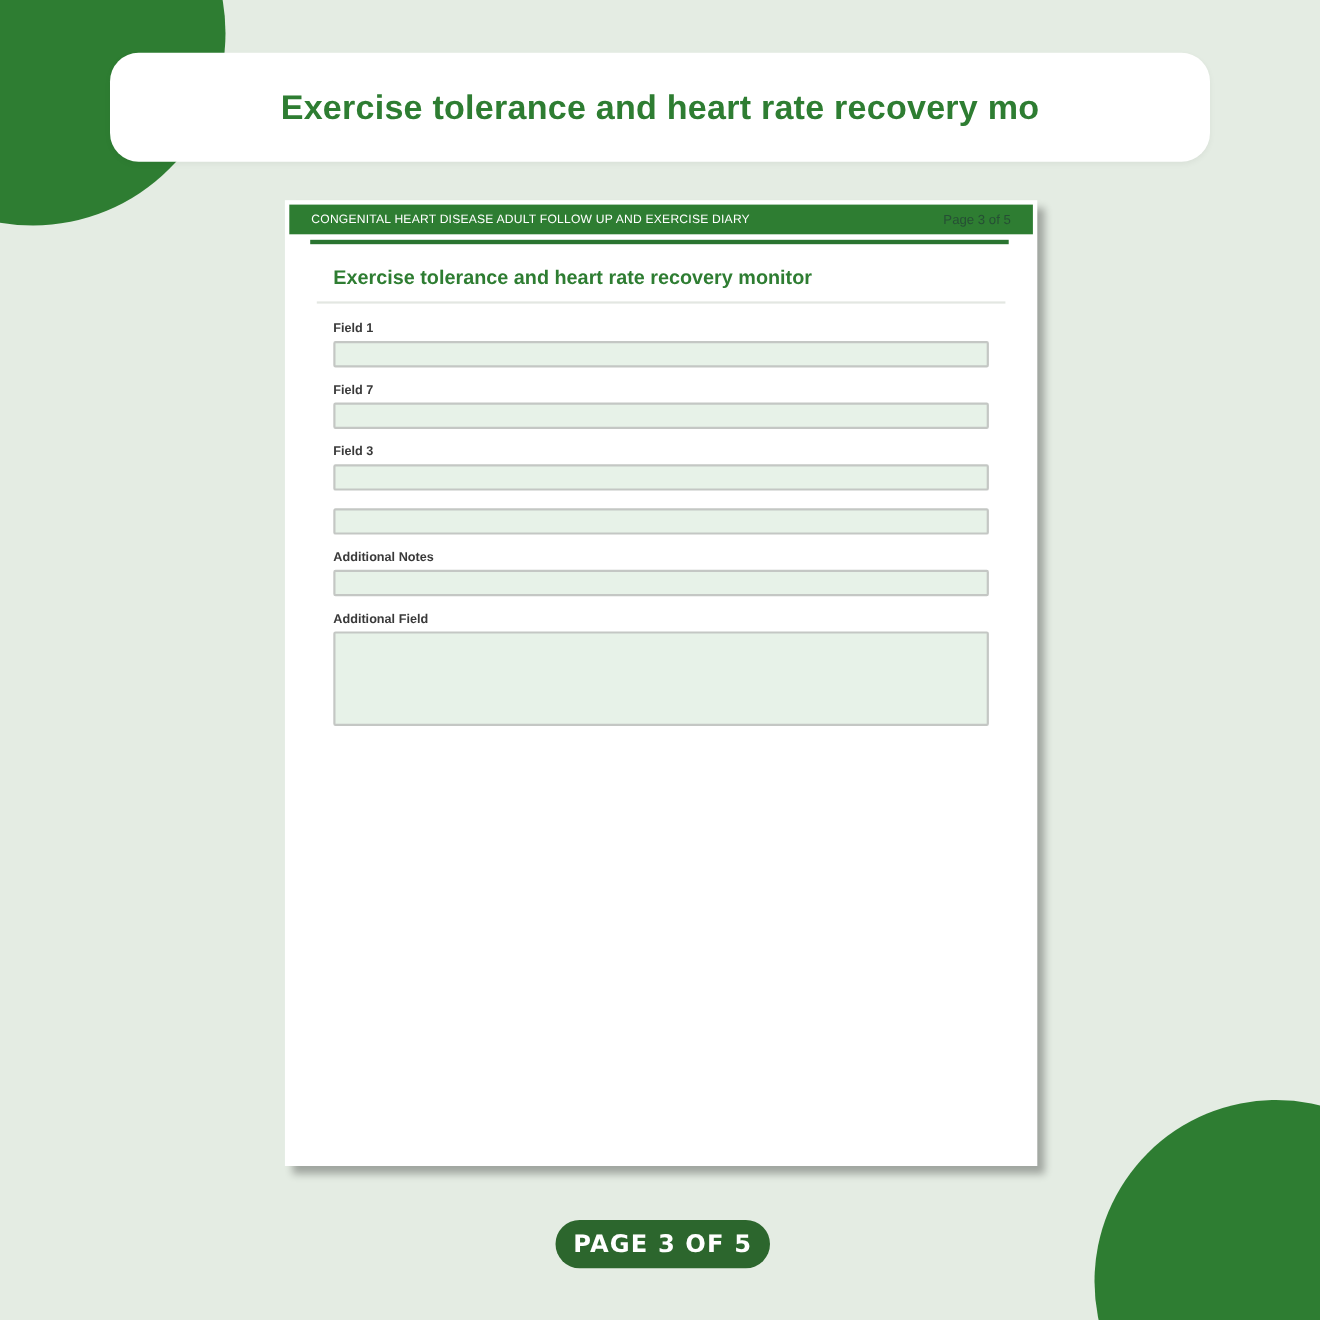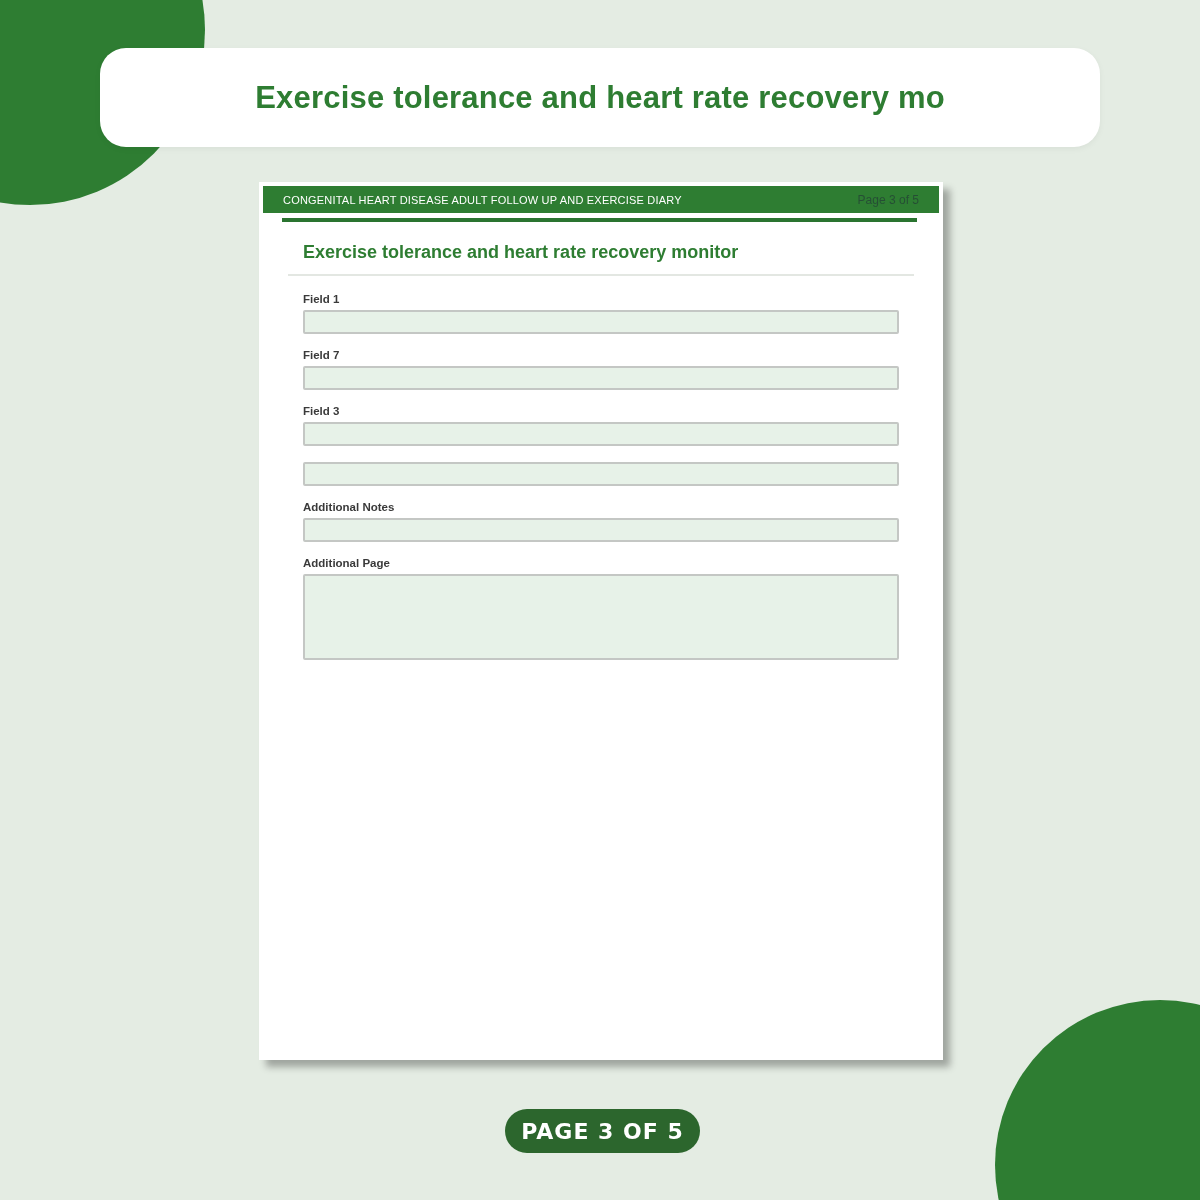--- a/index.html
+++ b/index.html
@@ -172,21 +172,21 @@
       <div class="field-group">
         <input class="field-input" type="text" style="">
       </div>
 
       <div class="field-group">
         <label class="field-label">Additional Notes</label>
         <input class="field-input" type="text" style="">
       </div>
 
       <div class="field-group">
-        <label class="field-label">Additional Page</label>
+        <label class="field-label">Additional Field</label>
         <textarea class="field-textarea" style=""></textarea>
       </div>
     </div>
   </div>
 
   <div class="page-pill">
     <span>PAGE 3 OF 5</span>
   </div>
 
 </div>

